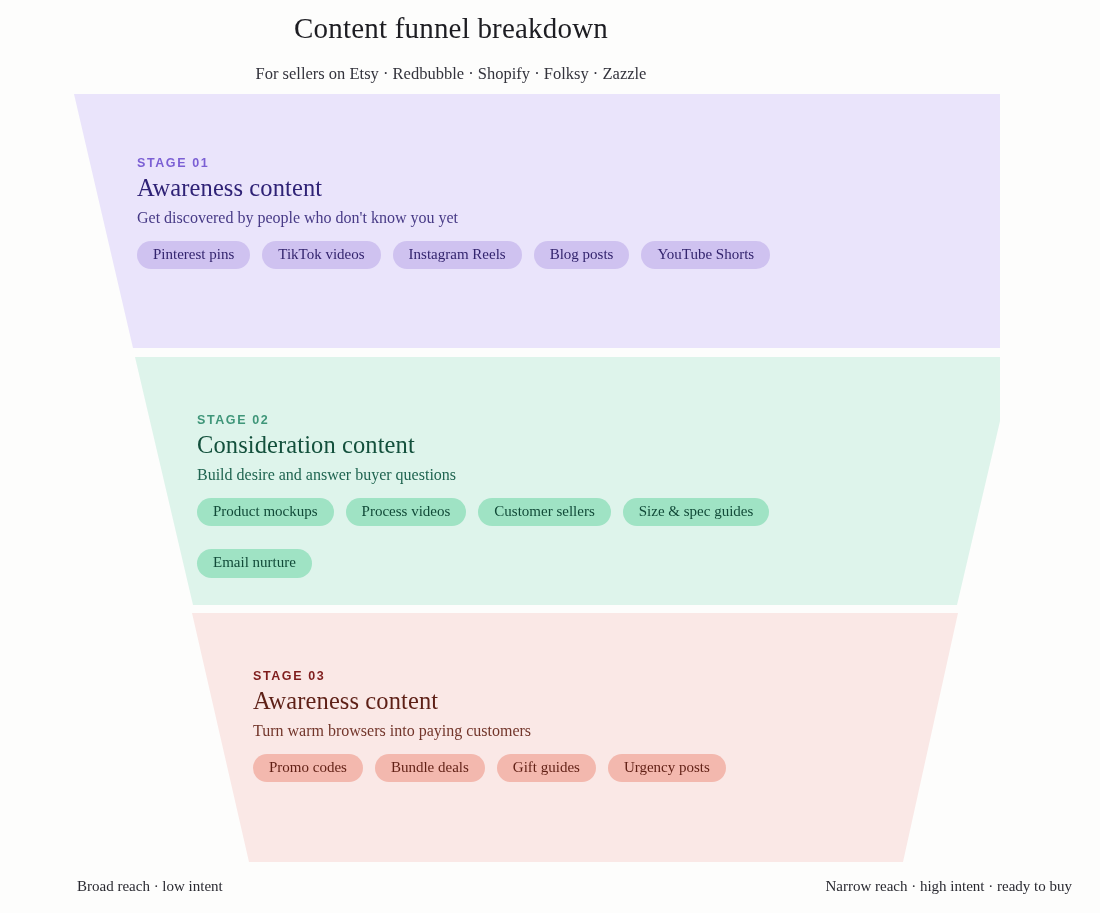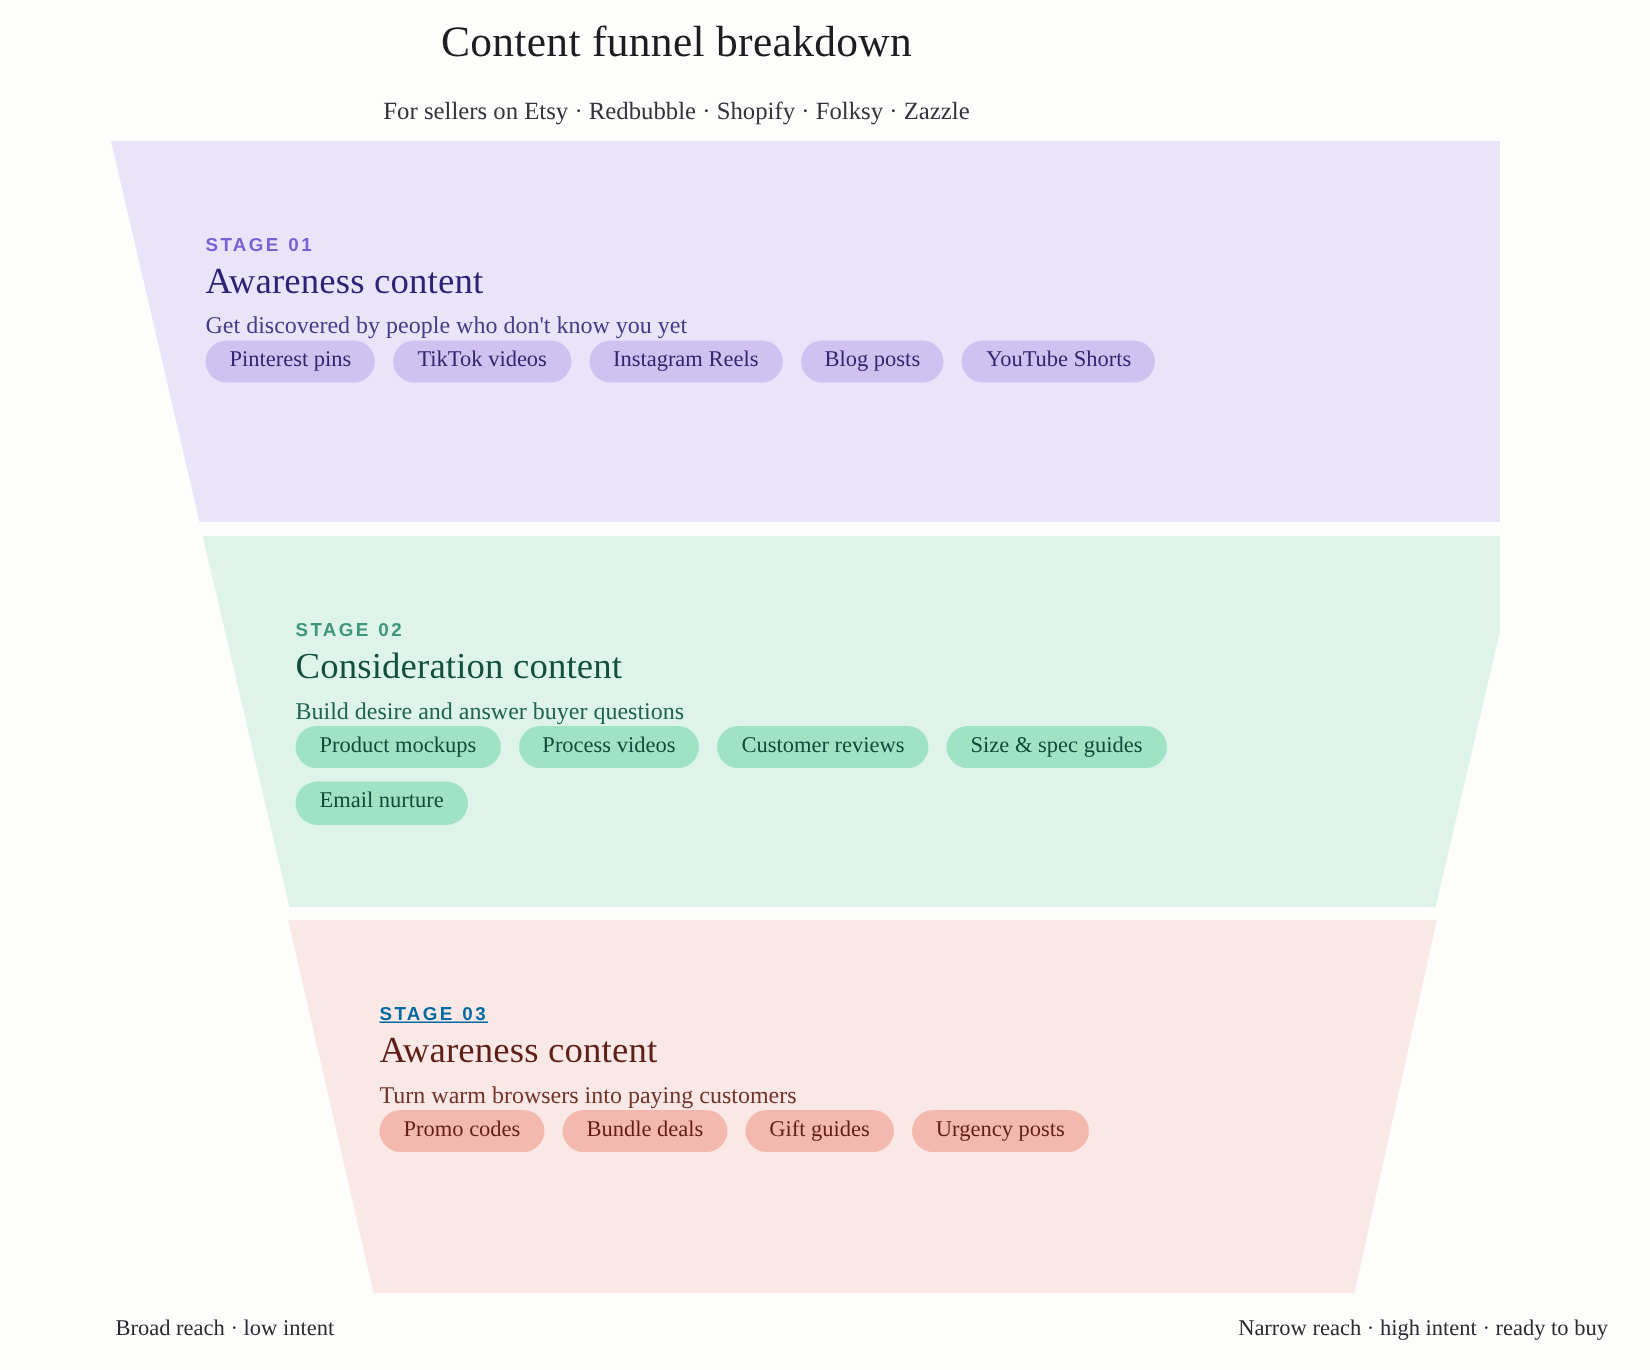--- a/index.html
+++ b/index.html
@@ -82,23 +82,24 @@
     font-size: 24.5px;
     font-weight: 400;
     letter-spacing: 0.1px;
   }
   .stage-desc {
     margin: 7px 0 0 0;
     font-size: 16px;
     font-weight: 400;
   }
   .chips {
+    margin-top: 14px;
     display: flex;
     flex-wrap: wrap;
-    gap: 9px 12px;
+    gap: 23px 12px;
     max-width: 700px;
   }
   .chip {
     display: inline-block;
     padding: 5px 16px 6px 16px;
     border-radius: 999px;
     font-size: 15px;
     line-height: 1.15;
     white-space: nowrap;
   }
@@ -131,21 +132,21 @@
   #stage-2 .chips { max-width: 640px; }
 
   
   #stage-3 {
     top: 519px;
     height: 249px;
     background: #fae8e6;
     clip-path: polygon(192px 0px, 958px 0px, 903px 249px, 249px 249px);
   }
   #stage-3 .stage-content { top: 56px; left: 253px; }
-  #stage-3 .stage-label { color: #0369a1; text-decoration: underline; }
+  #stage-3 .stage-label { color: #7f1d1d; }
   #stage-3 .stage-title { color: #5d1f16; }
   #stage-3 .stage-desc  { color: #72352a; }
   #stage-3 .chip { background: #f3b8ae; color: #601f14; }
   #stage-3 .chips { max-width: 600px; justify-content: center; }
 
   
   .footer {
     position: absolute;
     left: 0;
     top: 878px;
@@ -193,21 +194,21 @@
 
     <div class="stage" id="stage-2">
       <div class="stage-body">
         <div class="stage-content">
           <p class="stage-label">STAGE 02</p>
           <h2 class="stage-title">Consideration content</h2>
           <p class="stage-desc">Build desire and answer buyer questions</p>
           <div class="chips">
             <span class="chip">Product mockups</span>
             <span class="chip">Process videos</span>
-            <span class="chip">Customer reviews</span>
+            <span class="chip">Customer sellers</span>
             <span class="chip">Size &amp; spec guides</span>
             <span class="chip">Email nurture</span>
           </div>
         </div>
       </div>
     </div>
 
     <div class="stage" id="stage-3">
       <div class="stage-body">
         <div class="stage-content">

